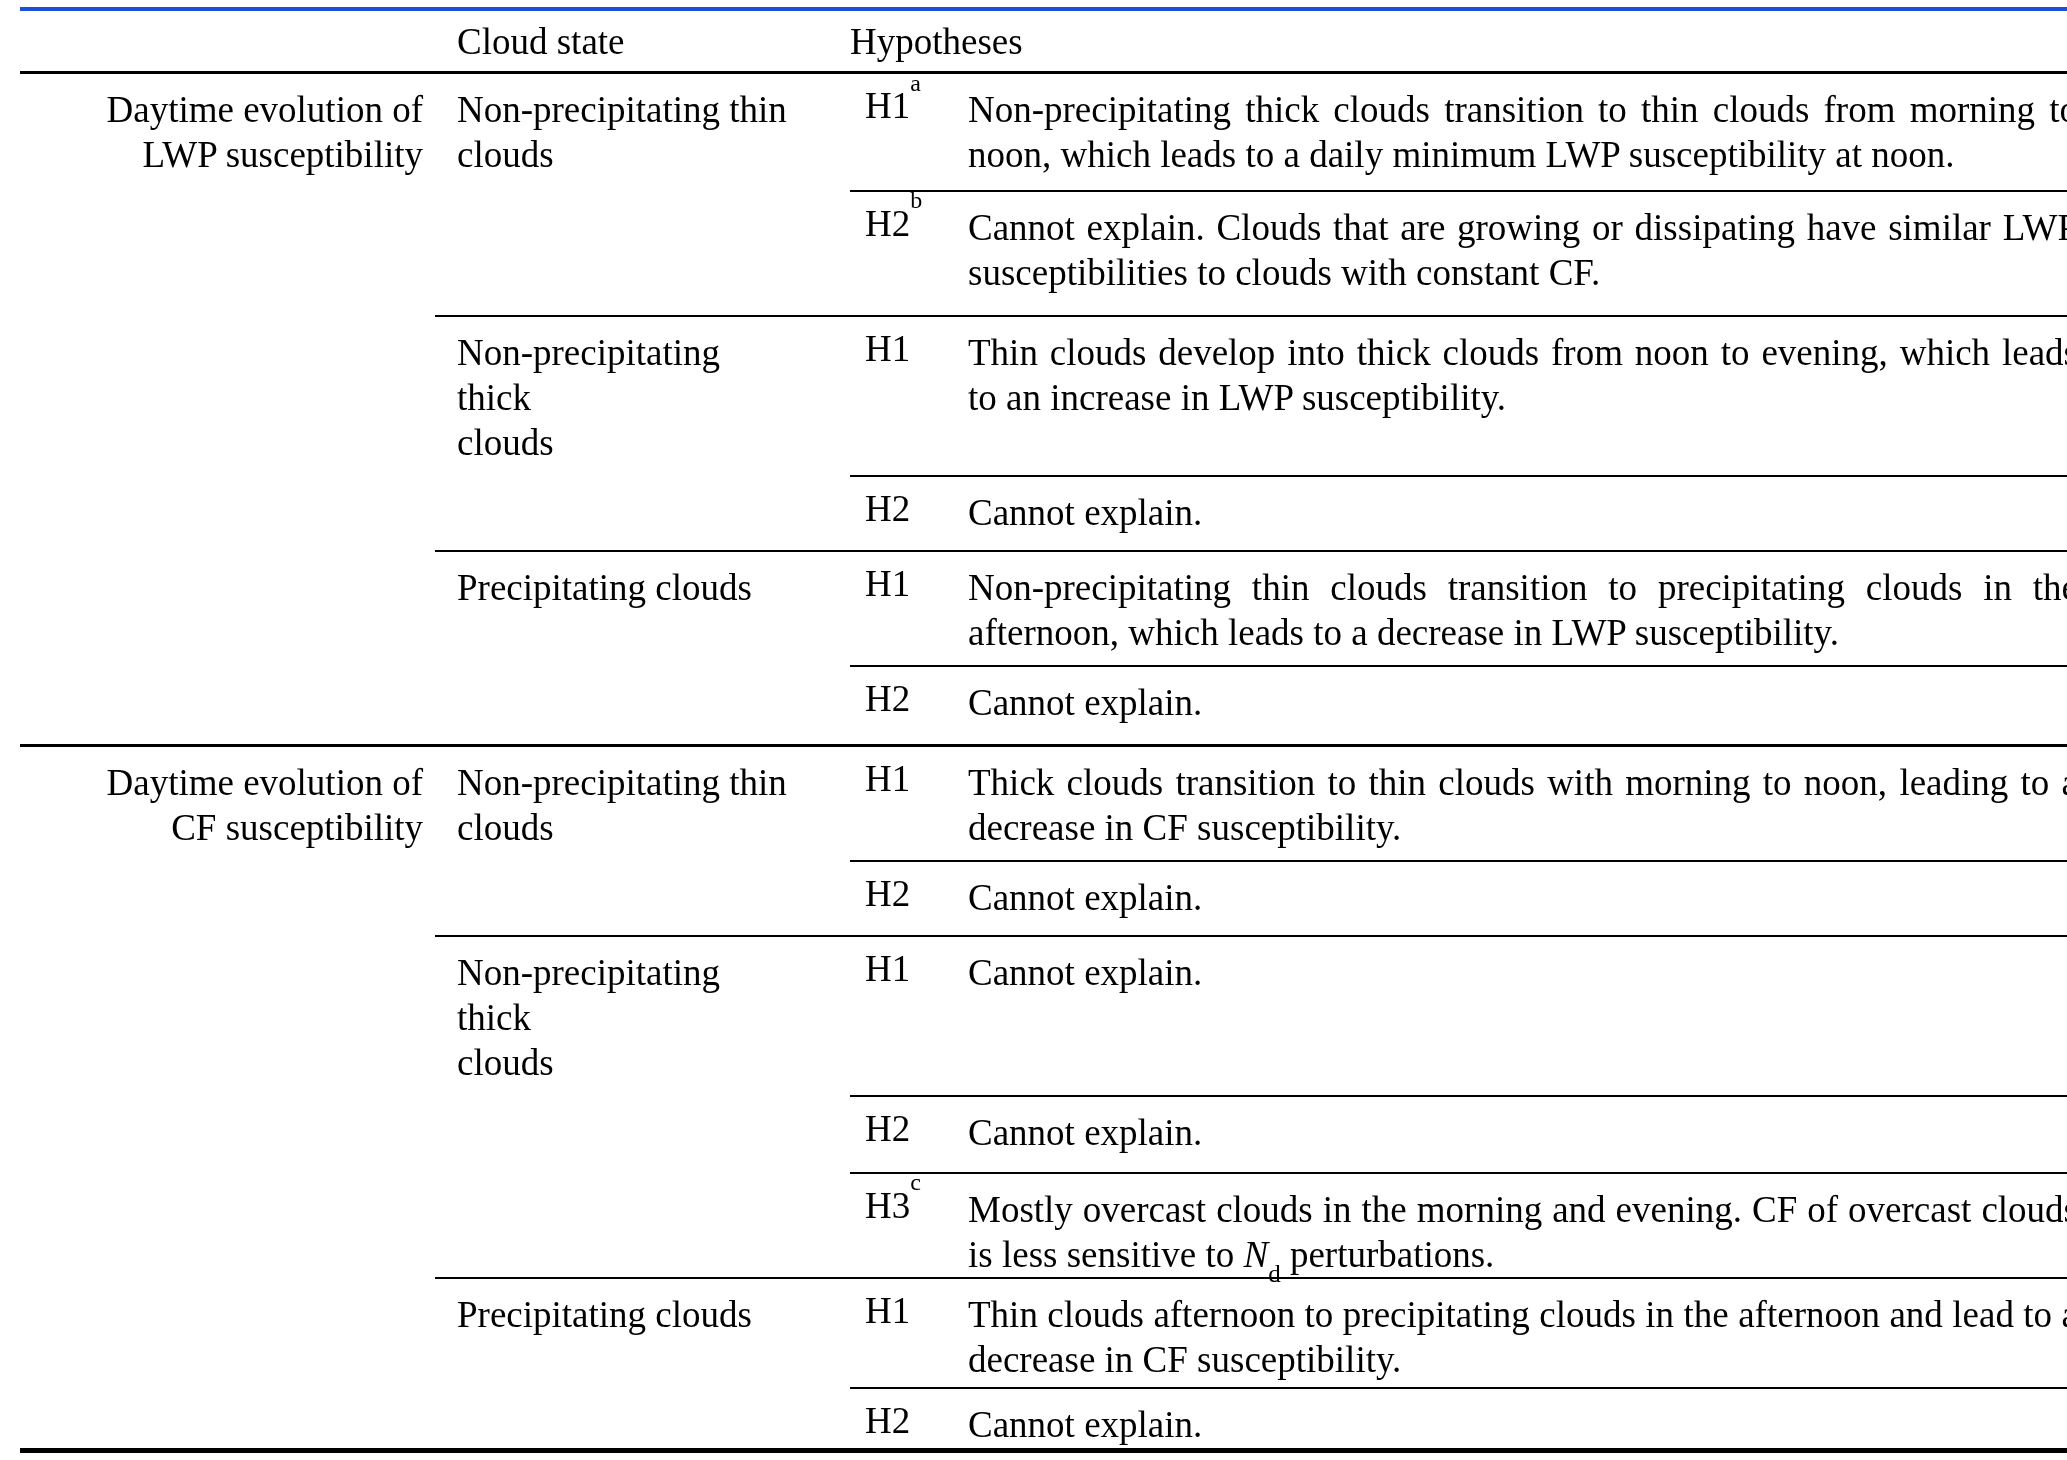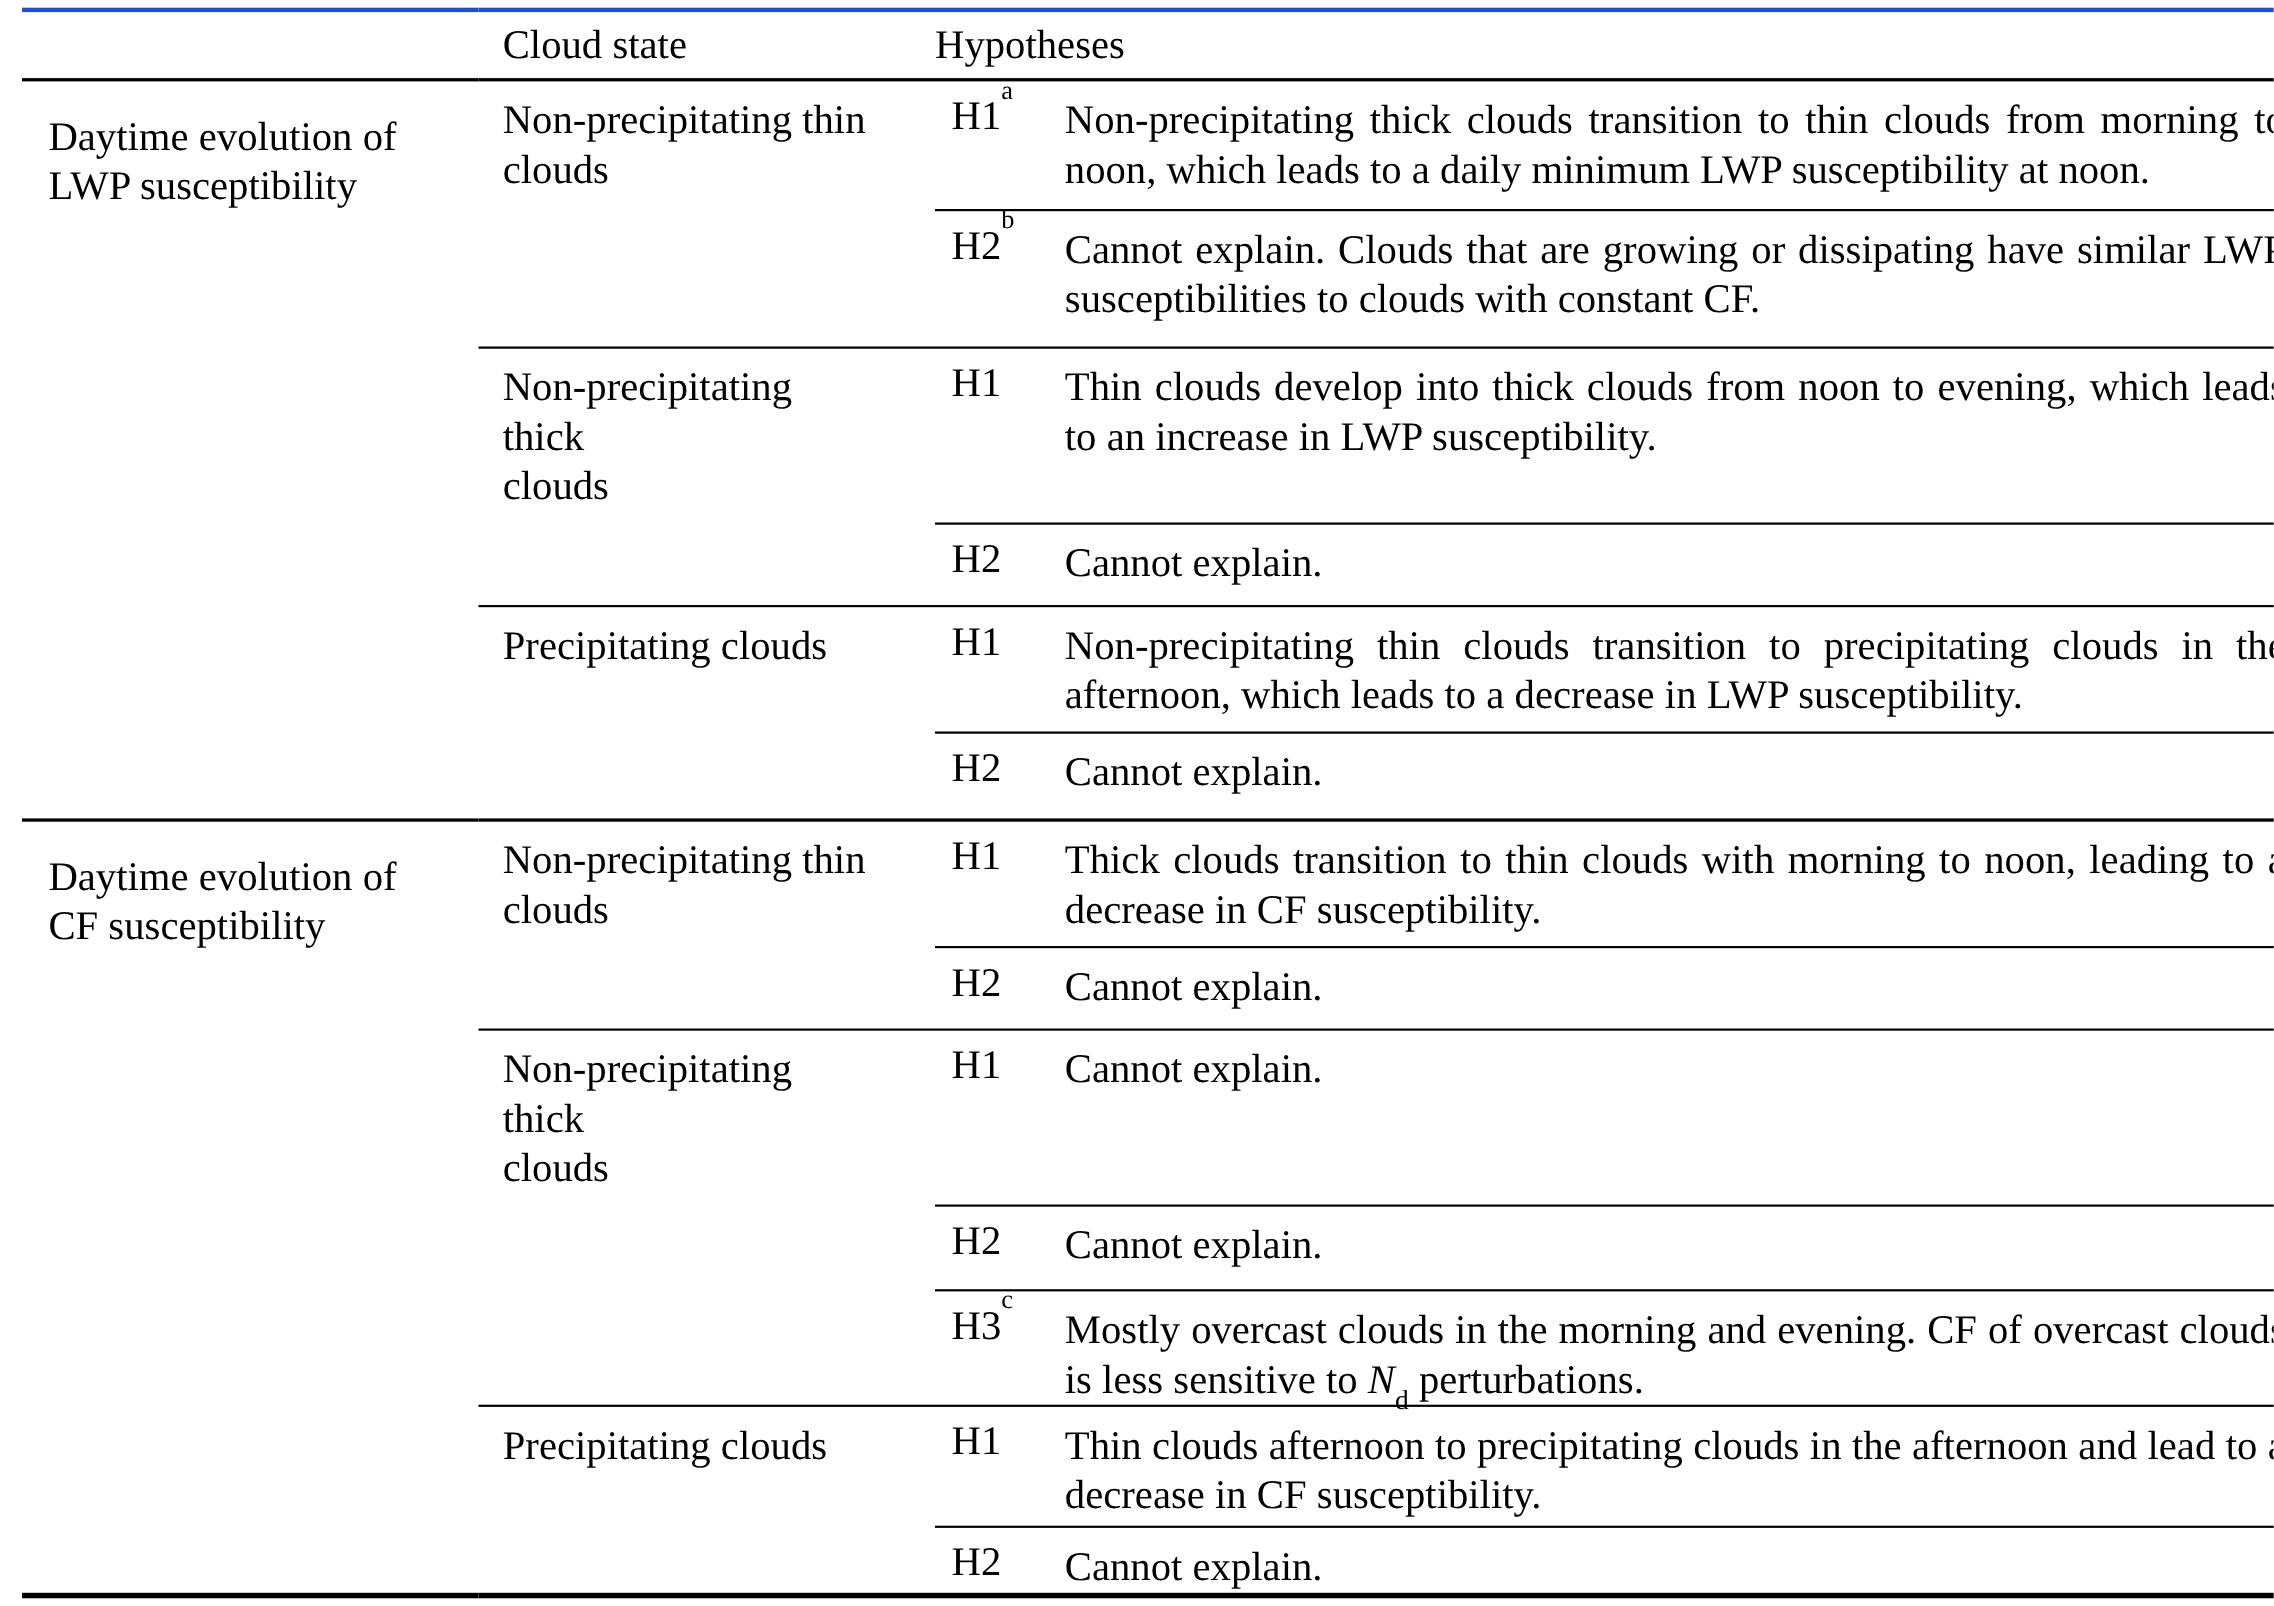--- a/index.html
+++ b/index.html
@@ -32,21 +32,21 @@
     padding: 0;
     overflow: visible;
   }
   tr.hdr th {
     border-bottom: 3px solid #000;
     vertical-align: middle;
     height: 60px;
   }
   th.ch { text-align: left; padding-left: 22px; }
   th.hy { text-align: left; }
-  .c1 { padding: 28px 12px 0 24px; }
+  .c1 { padding: 13px 12px 0 24px; text-align: right; }
   .c2 { padding: 13px 10px 0 22px; }
   .c3 { padding: 9px 0 0 15px; }
   .c4 { padding: 13px 9px 0 8px; text-align: justify; }
   .ra { border-top: 2px solid #000; }  
   .rb { border-top: 2px solid #000; }  
   .rs { border-top: 3px solid #000; }  
   .line { display: block; }
   sup.sup {
     font-size: 24px;
     line-height: 0;

